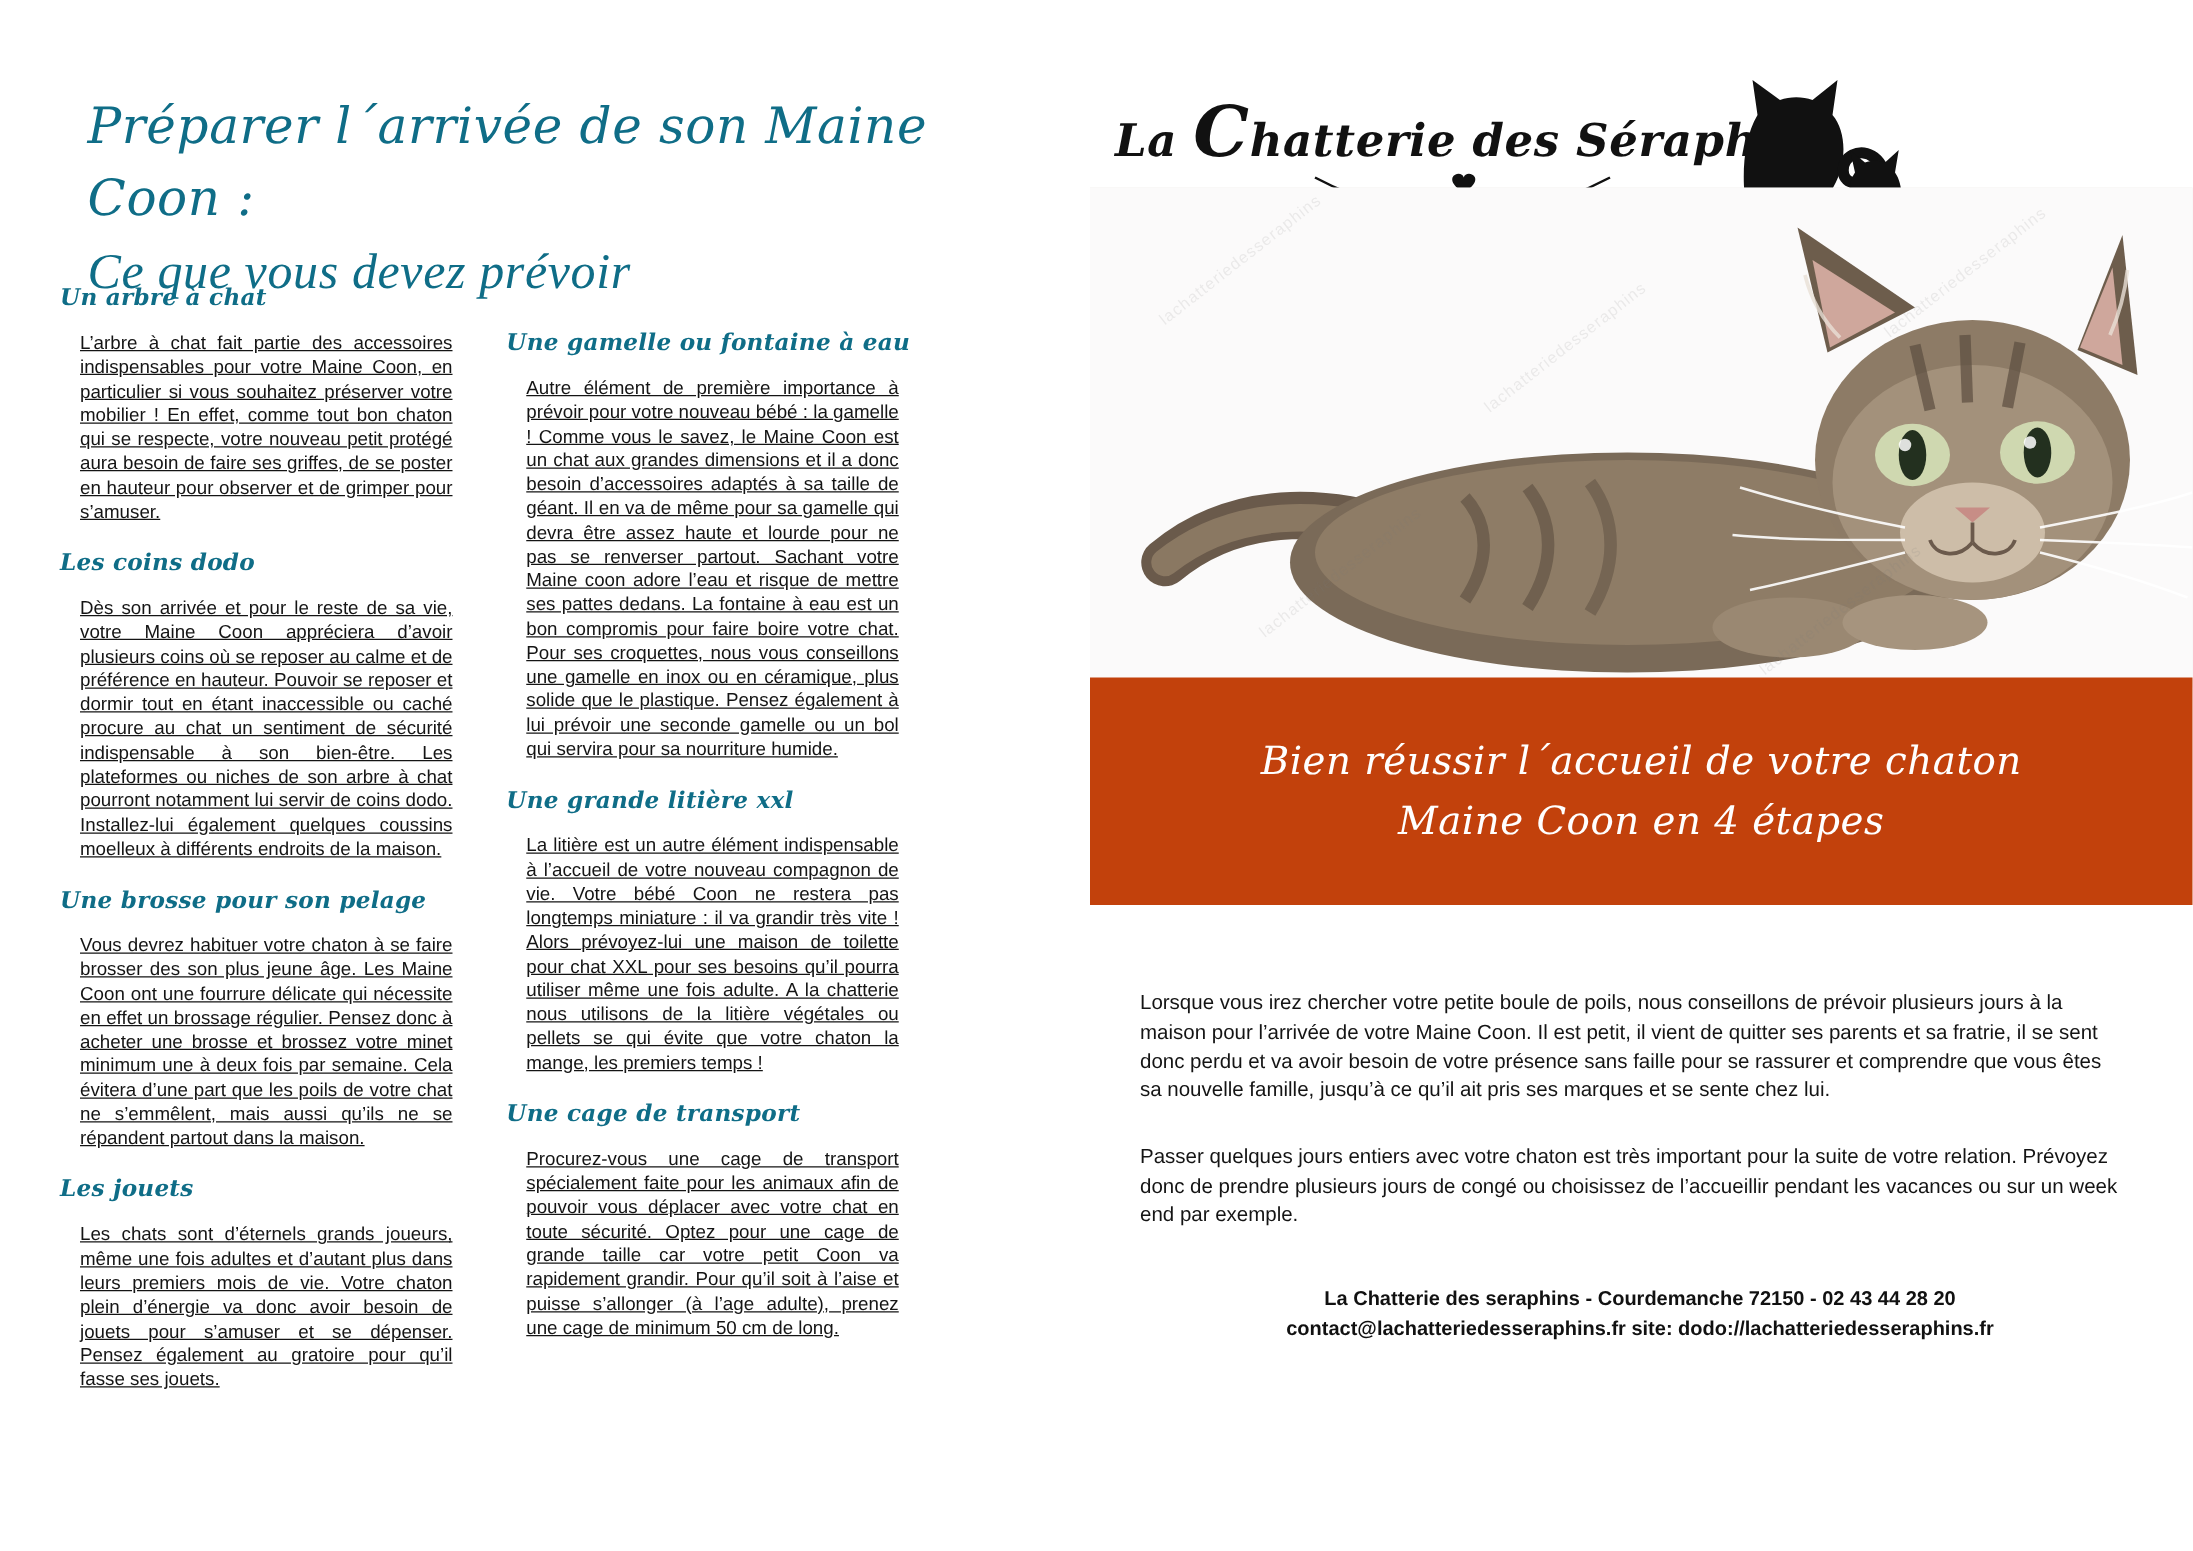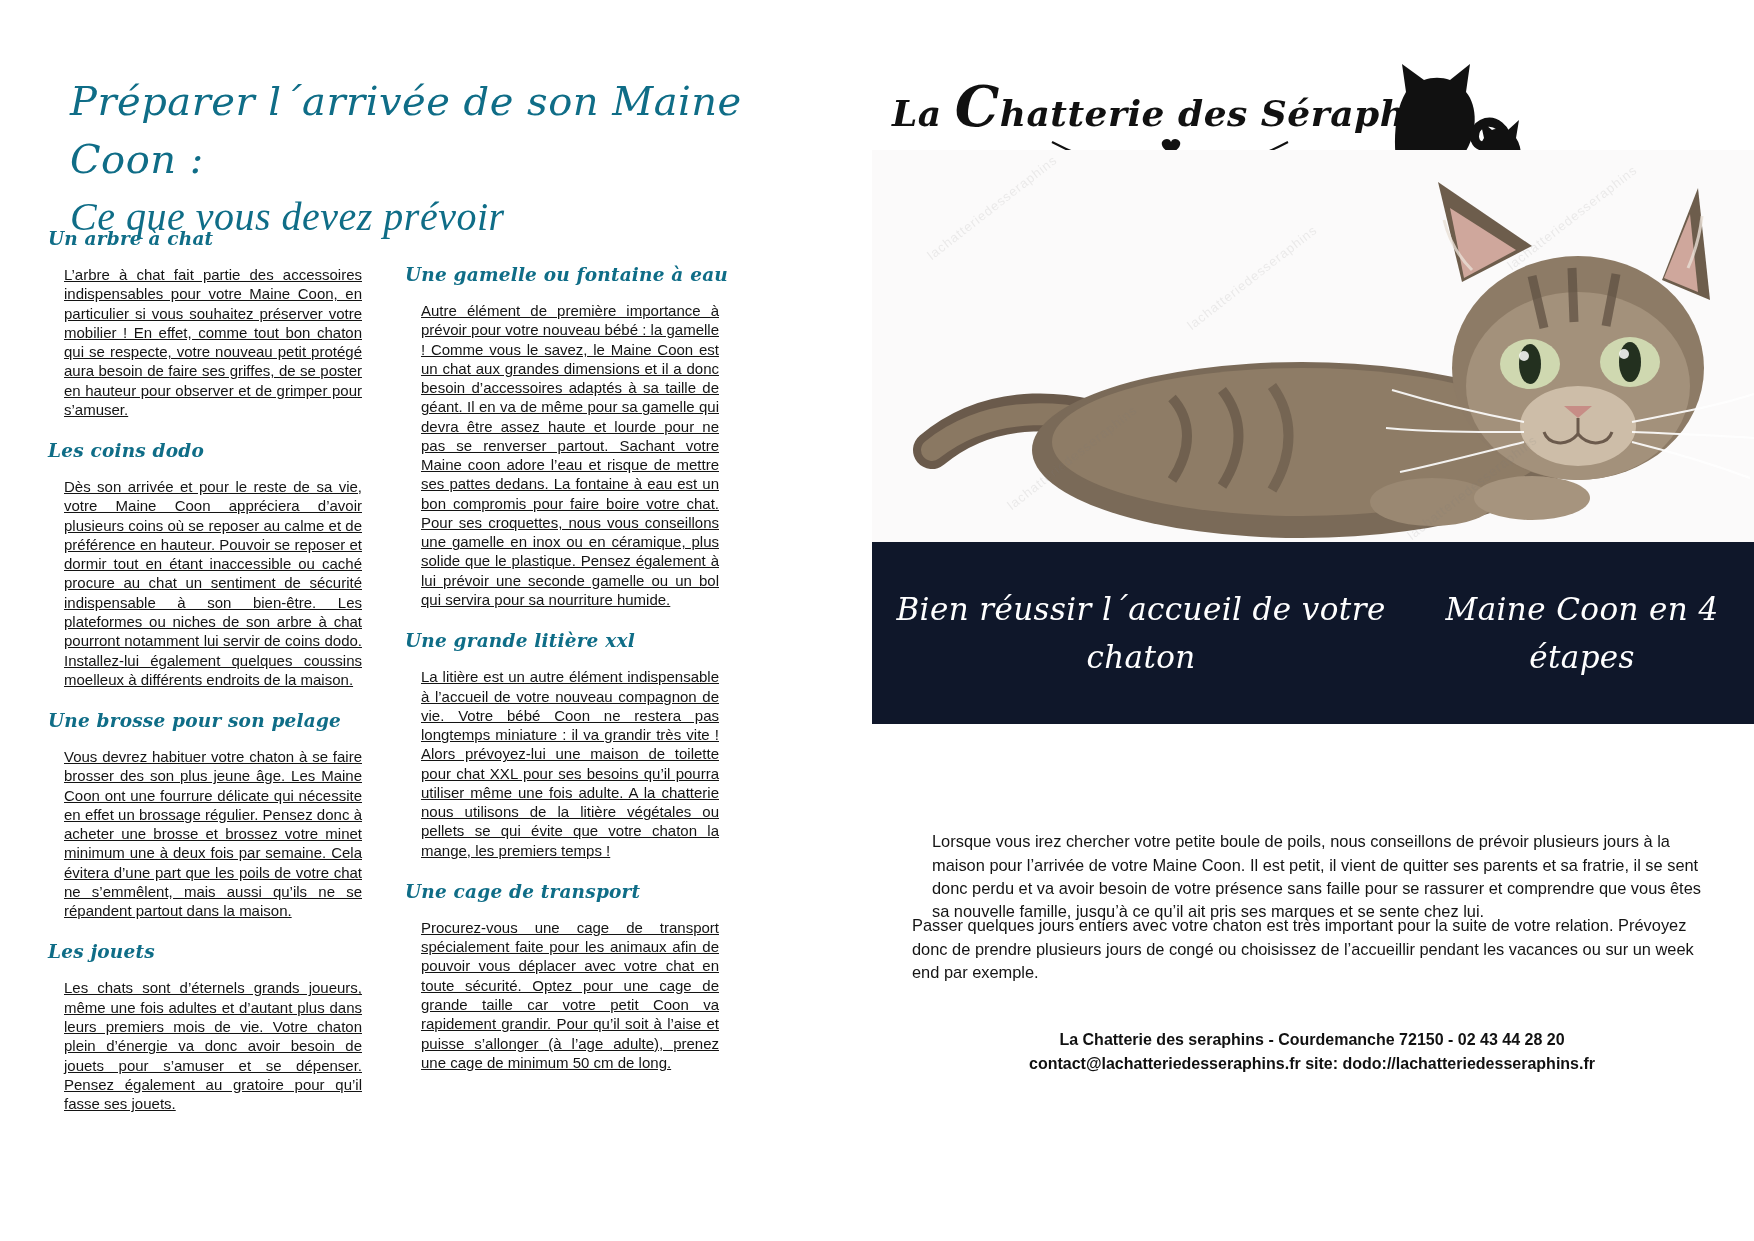--- a/index.html
+++ b/index.html
@@ -138,45 +138,45 @@
   
   .kitten { position: absolute; left: 0; top: 0; width: 882px; height: 400px; }
 
   
   .banner {
     position: absolute;
     left: 0px;
     top: 542px;
     width: 882px;
     height: 182px;
-    background: #0f172a;
+    background: #c2410c;
     color: #ffffff;
     display: flex;
-    flex-direction: row;
+    flex-direction: column;
     align-items: center;
     justify-content: center;
   }
   .banner-line {
     font-family: "DejaVu Serif", serif;
     font-style: italic;
     font-size: 31px;
     line-height: 1.55;
     text-align: center;
     letter-spacing: 0.4px;
   }
 
   .body-text {
     position: absolute;
     left: 0px;
     width: 790px;
     font-size: 16.4px;
     line-height: 1.42;
     color: #141414;
   }
-  .p1 { top: 814px; margin-left: 20px; }
+  .p1 { top: 775px; }
   .p2 { top: 898px; }
 
   .footer {
     position: absolute;
     left: 0px;
     top: 1028px;
     width: 800px;
     text-align: center;
     font-weight: bold;
     font-size: 16px;

